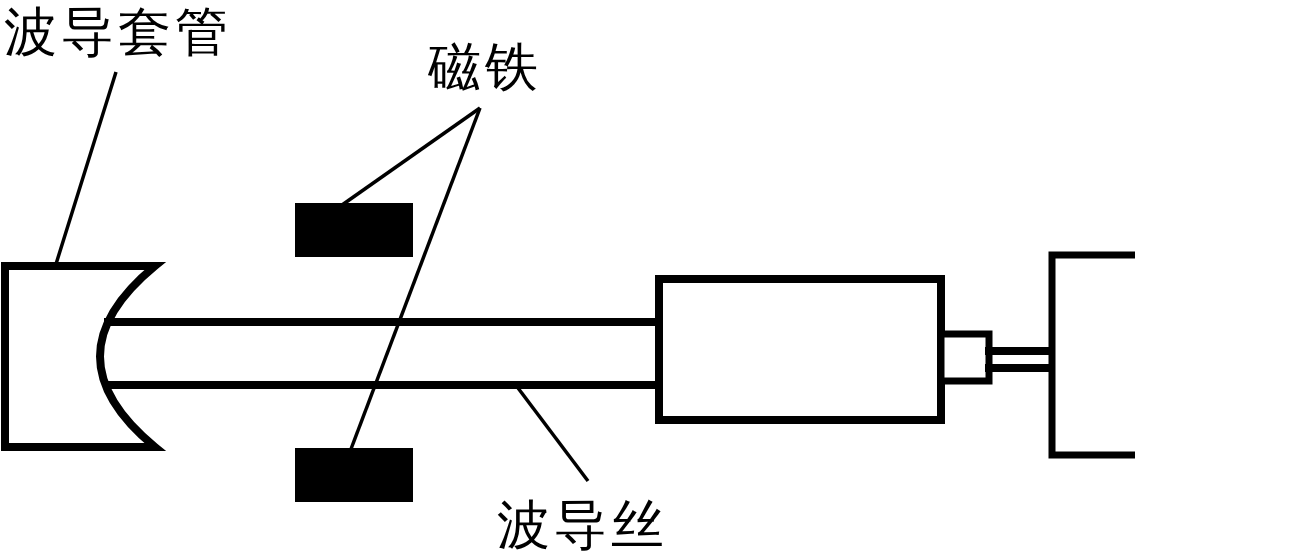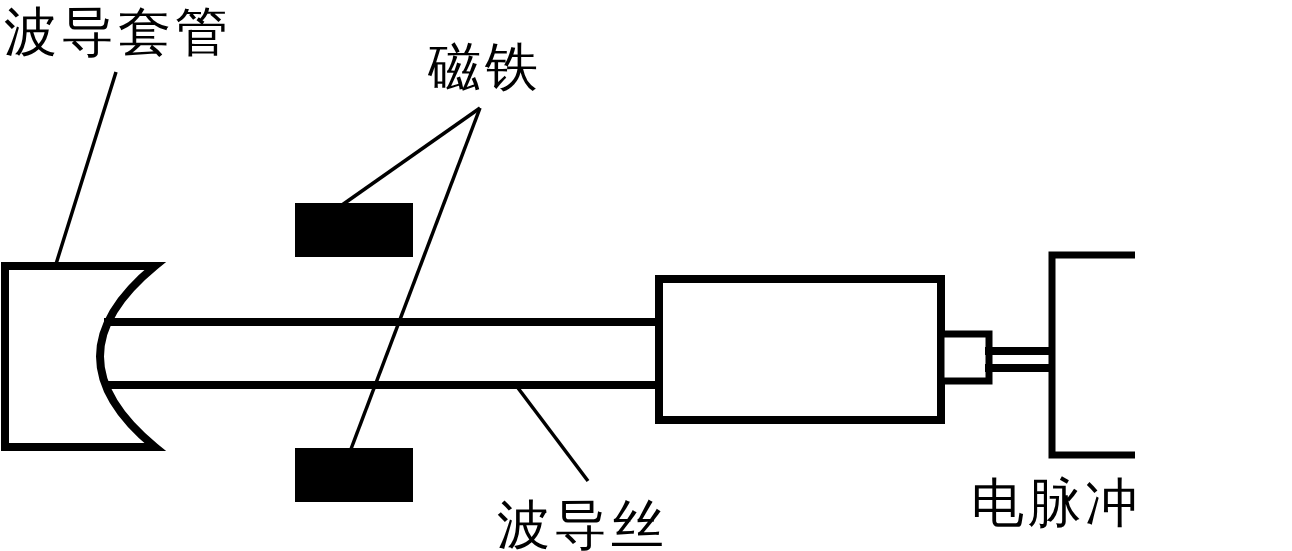--- a/index.html
+++ b/index.html
@@ -67,17 +67,16 @@
     <line x1="480" y1="108" x2="351" y2="449" stroke="#000000" stroke-width="3.5"></line>
     <line x1="518" y1="388" x2="588" y2="481" stroke="#000000" stroke-width="3.5"></line>
   </svg>
 
   <div class="lbl" style="left:4px; top:6px;">波导套管</div>
 
   <div class="lbl" style="left:428px; top:41px;">磁铁</div>
 
   <div class="lbl" style="left:497px; top:493px;margin-top:6px;">波导丝</div>
 
-  <div class="lbl" style="left:971px; top:477px;">电脉冲</div>
 
   <div class="lbl vertical" style="left:1203px; top:235px;">测量电量</div>
 
 </div>
 
 </body></html>

